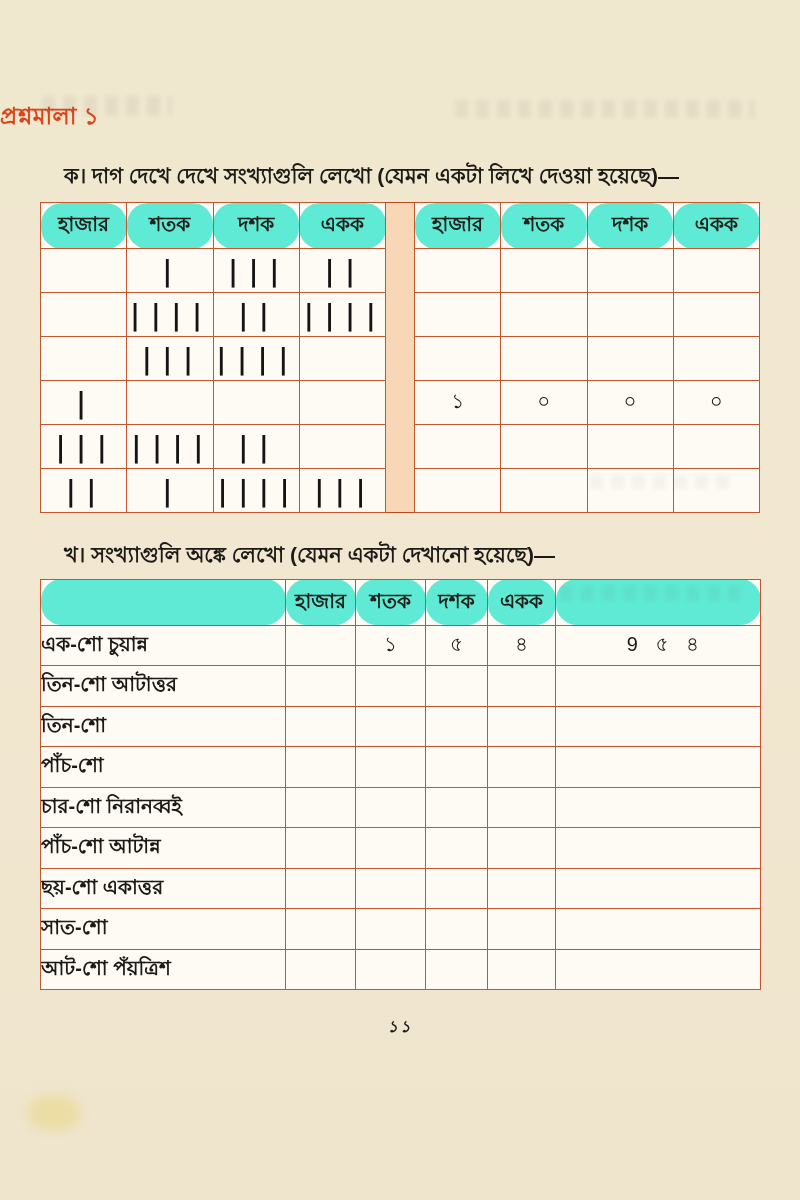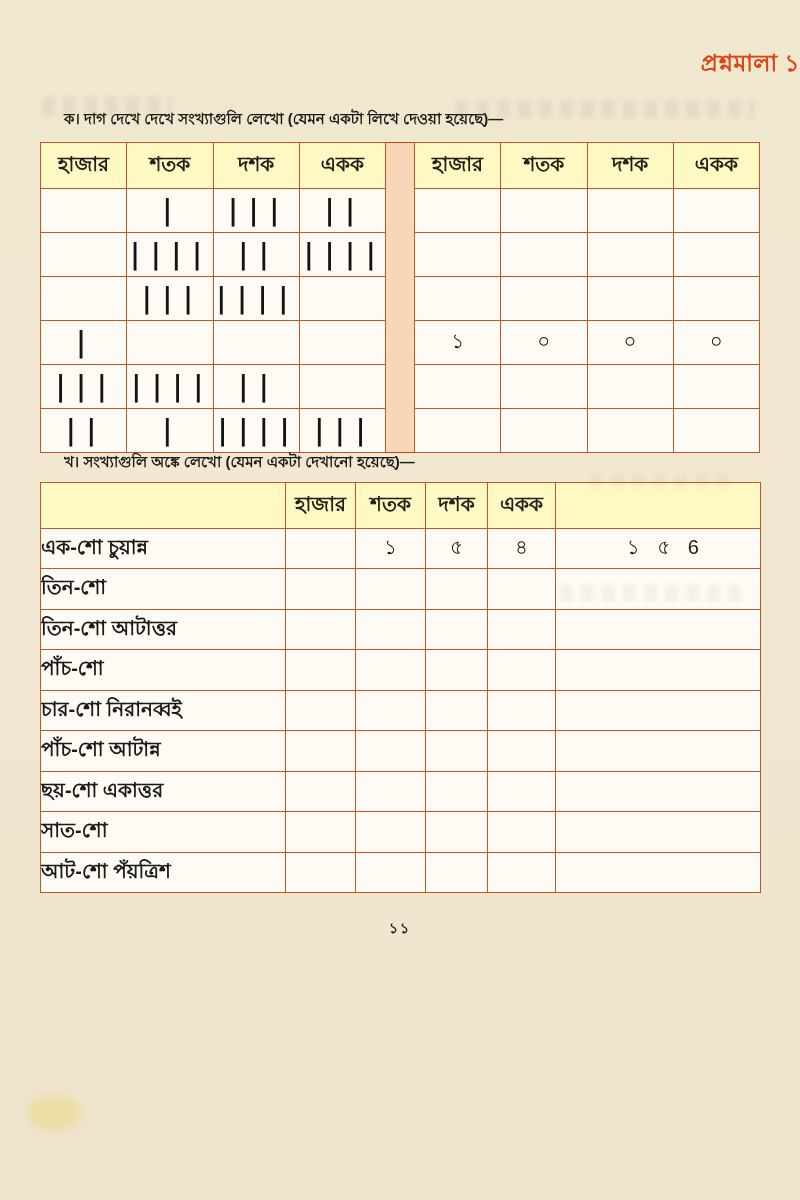--- a/index.html
+++ b/index.html
@@ -23,52 +23,53 @@
   .bleed-1{top:96px;left:42px;width:130px;height:20px;}
   .bleed-2{top:100px;left:455px;width:300px;height:18px;}
   .bleed-3{top:585px;left:560px;width:185px;height:16px;opacity:.12;}
   .bleed-4{top:475px;left:590px;width:140px;height:14px;opacity:.10;}
   .smudge{
     position:absolute;top:1096px;left:28px;width:52px;height:34px;
     background:rgba(228,205,85,.35);filter:blur(6px);border-radius:40%;
   }
 
   .title{
-    margin:0;padding-top:45px;
-    text-align:right;
+    margin:0;padding-top:98px;
+    text-align:left;
     font-size:23px;font-weight:bold;
     color:#dd4417;
     letter-spacing:.5px;
   }
   .instruction{
     margin:0;
     padding:0 12px 0 64px;
-    font-size:15px;font-weight:bold;line-height:1.25;
+    font-size:21px;font-weight:bold;line-height:1.25;
   }
   .instr-a{margin-top:26px;}
-  .instr-b{}
+  .instr-b{margin-top:29px;}
 
   .tables-row{
     display:flex;align-items:stretch;
     margin:13px 40px 0 40px;
   }
   table.tbl{
     border-collapse:collapse;table-layout:fixed;
     background:#fdfbf4;
   }
   table.tbl th,table.tbl td{
     border:1px solid #c4552c;
     text-align:center;vertical-align:middle;
     padding:0;overflow:hidden;
   }
   table.tbl{border:1.5px solid #b8491f;}
   table.tbl th{
-    background:#fef9c3;
+    background:#5eead4;
     font-size:20px;font-weight:bold;color:#24201b;
     height:45px;
+    border-radius:21px;
   }
   .tally-tbl{width:346px;}
   .tally-tbl td{height:43px;}
   .strip{
     width:28px;background:#f8d7b7;
     border-top:1.5px solid #b8491f;border-bottom:1.5px solid #b8491f;
   }
   .tally{
     display:inline-block;
     font-family:"DejaVu Sans Mono","DejaVu Sans",monospace;
@@ -80,21 +81,21 @@
   .words-tbl{width:720px;margin:10px 40px 0 40px;}
   .words-tbl td{height:39.5px;font-size:20px;}
   .words-tbl td.label-cell{
     text-align:left;font-weight:bold;
   }
   .words-tbl td.answer-cell{
     text-align:right;padding-right:55px;letter-spacing:6px;font-size:20px;
   }
   .page-number{
     margin-top:24px;text-align:center;
-    font-size:14px;font-weight:bold;letter-spacing:2px;
+    font-size:16px;font-weight:bold;letter-spacing:2px;font-style:italic;
   }
 </style>
 </head>
 <body>
 
 <div class="page">
 
   <div class="bleed bleed-1"></div>
   <div class="bleed bleed-2"></div>
   <div class="bleed bleed-3"></div>
@@ -229,32 +230,32 @@
         <th></th>
       </tr>
     </thead>
     <tbody>
       <tr>
         <td class="label-cell">এক-শো চুয়ান্ন</td>
         <td class="digit"></td>
         <td class="digit">১</td>
         <td class="digit">৫</td>
         <td class="digit">৪</td>
-        <td class="answer-cell">১ ৫ 6</td>
+        <td class="answer-cell">9 ৫ ৪</td>
+      </tr>
+      <tr>
+        <td class="label-cell">তিন-শো আটাত্তর</td>
+        <td class="digit"></td>
+        <td class="digit"></td>
+        <td class="digit"></td>
+        <td class="digit"></td>
+        <td class="answer-cell"></td>
       </tr>
       <tr>
         <td class="label-cell">তিন-শো</td>
-        <td class="digit"></td>
-        <td class="digit"></td>
-        <td class="digit"></td>
-        <td class="digit"></td>
-        <td class="answer-cell"></td>
-      </tr>
-      <tr>
-        <td class="label-cell">তিন-শো আটাত্তর</td>
         <td class="digit"></td>
         <td class="digit"></td>
         <td class="digit"></td>
         <td class="digit"></td>
         <td class="answer-cell"></td>
       </tr>
       <tr>
         <td class="label-cell">পাঁচ-শো</td>
         <td class="digit"></td>
         <td class="digit"></td>

